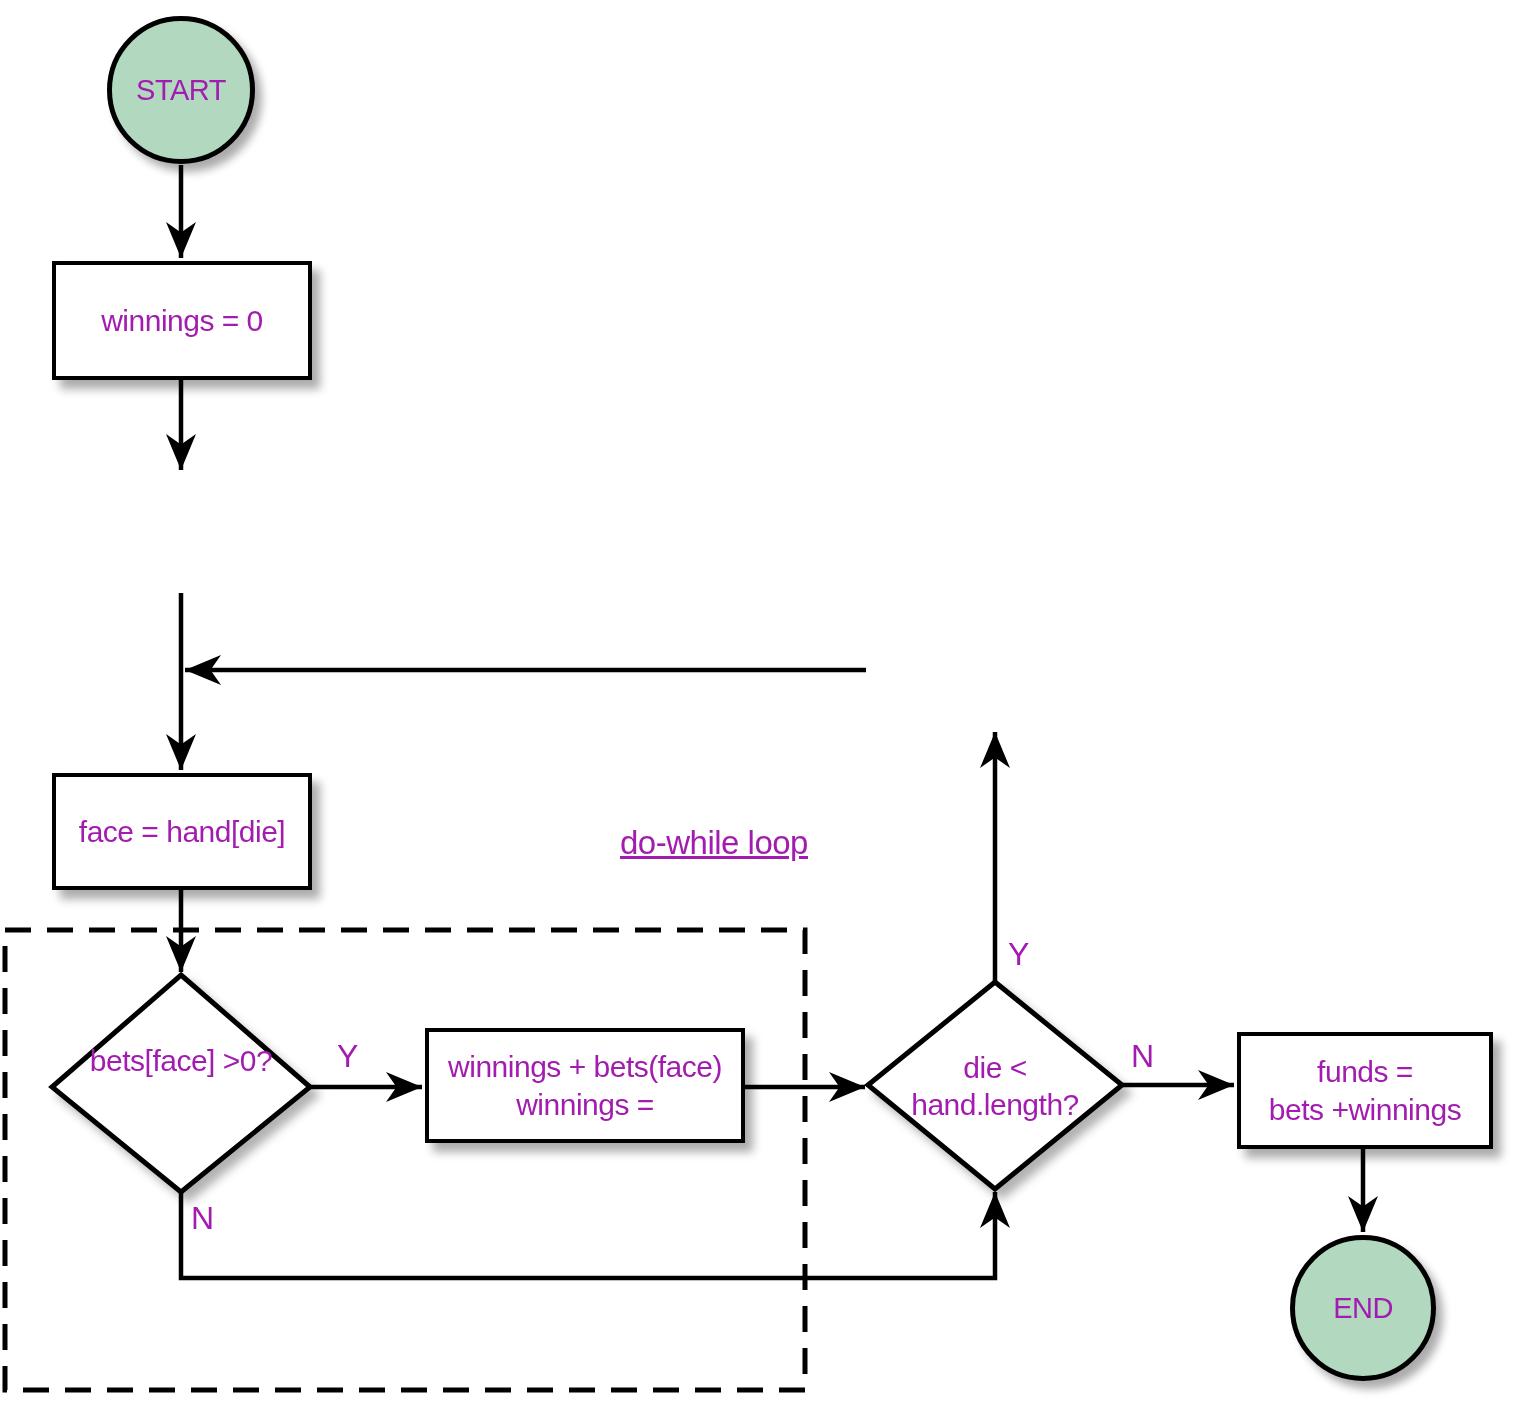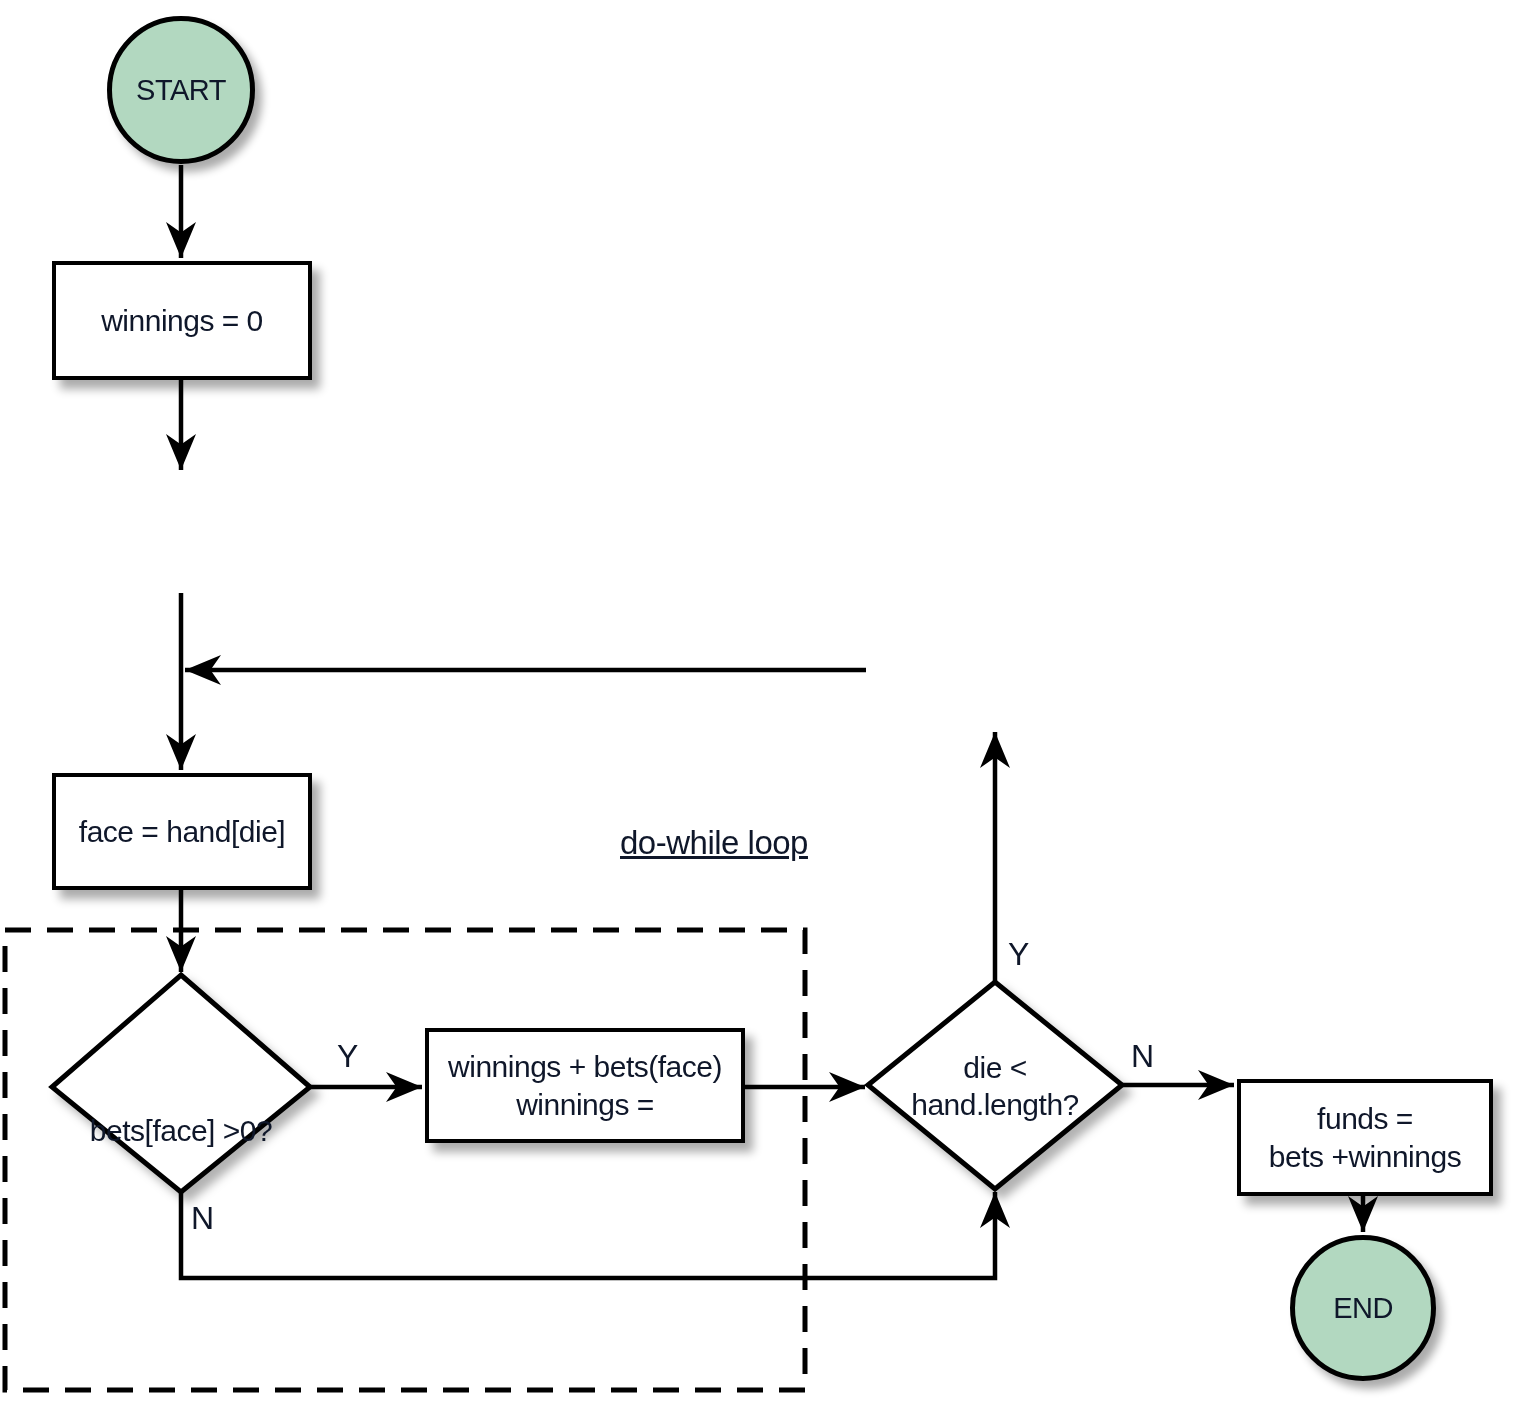--- a/index.html
+++ b/index.html
@@ -7,21 +7,21 @@
     padding: 0;
     background: #ffffff;
     font-family: "Liberation Sans", sans-serif;
   }
   #canvas {
     position: relative;
     width: 1522px;
     height: 1413px;
     background: #ffffff;
     overflow: hidden;
-    color: #0f172a;
+    color: #a21caf;
   }
   #connector-layer {
     position: absolute;
     left: 0; top: 0;
     width: 1522px;
     height: 1413px;
   }
   .node {
     position: absolute;
     display: flex;
@@ -131,32 +131,32 @@
   </div>
 
 
   <div class="node process two-line" style="left:425px; top:1028px; width:320px; height:115px;">
     <div>
       <span>winnings + bets(face)</span>
       <span>winnings =</span>
     </div>
   </div>
 
-  <div class="node process two-line" style="left:1237px; top:1079px; width:256px; height:117px;">
+  <div class="node process two-line" style="left:1237px; top:1032px; width:256px; height:117px;">
     <div>
       <span>funds =</span>
       <span>bets +winnings</span>
     </div>
   </div>
 
   <div class="node terminal" style="left: 1290px; top: 1235px; width: 146px; height: 146px; background-color: rgb(178, 216, 192);">
     <span>END</span>
   </div>
 
-  <div class="diamond-label" style="left:56px; top:1108px; width:250px; height:44px;">
+  <div class="diamond-label" style="left:56px; top:1038px; width:250px; height:44px;">
     <span>bets[face] &gt;0?</span>
   </div>
 
   <div class="diamond-label" style="left:870px; top:1046px; width:250px; height:80px;">
     <span>die &lt;</span>
     <span>hand.length?</span>
   </div>
 
   <div class="edge-label" style="left:337px; top:1038px;">Y</div>
   <div class="edge-label" style="left:191px; top:1200px;">N</div>

